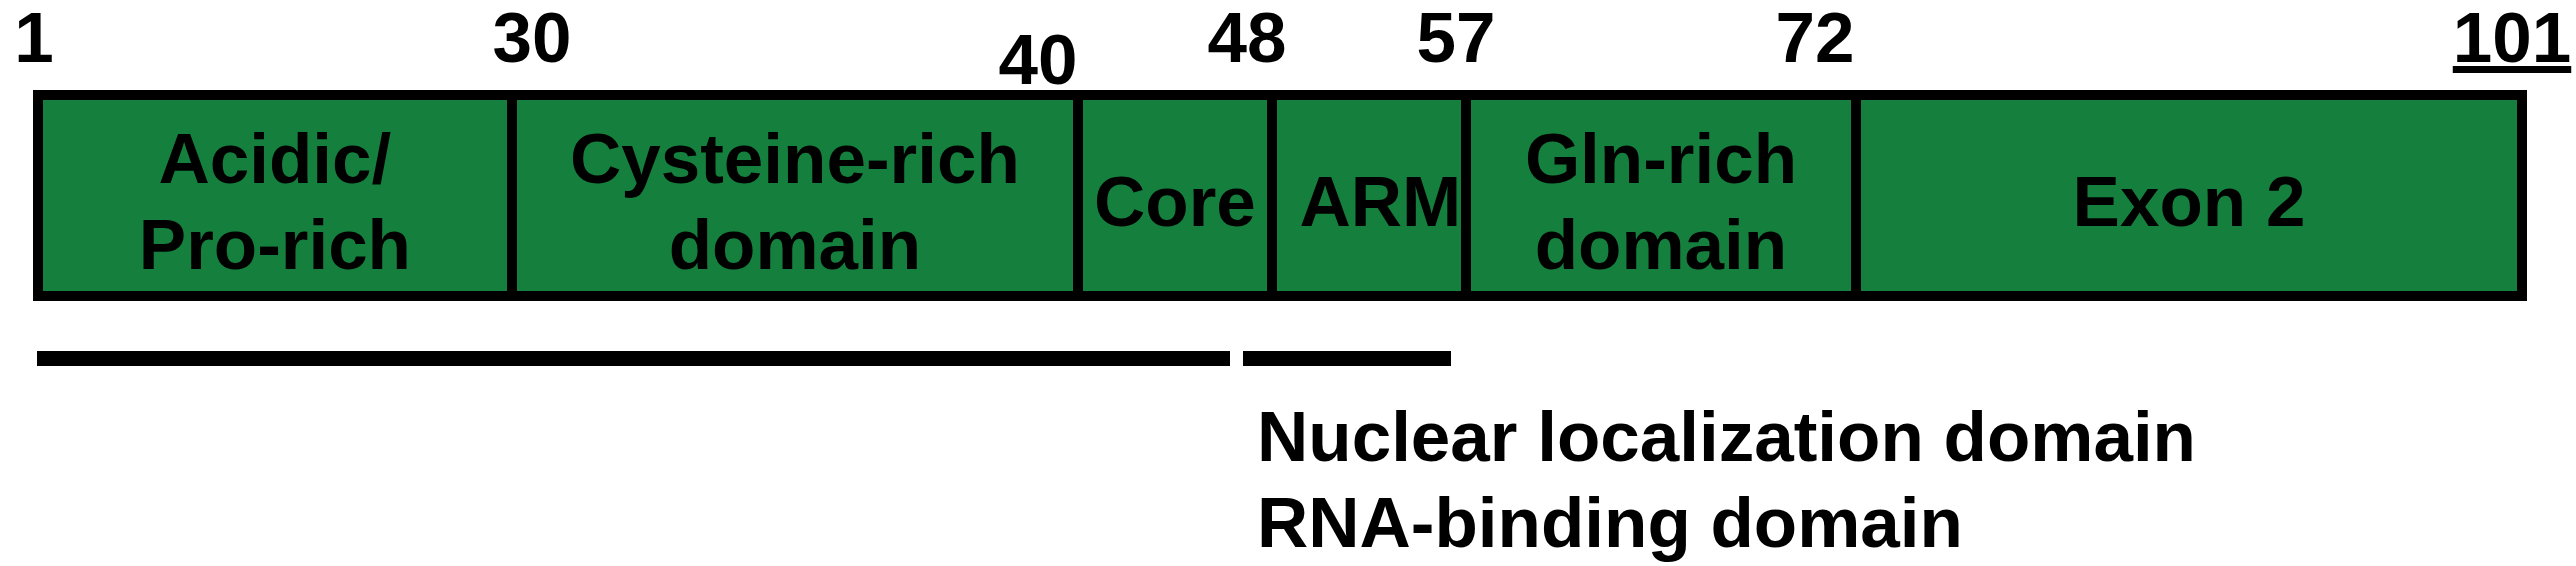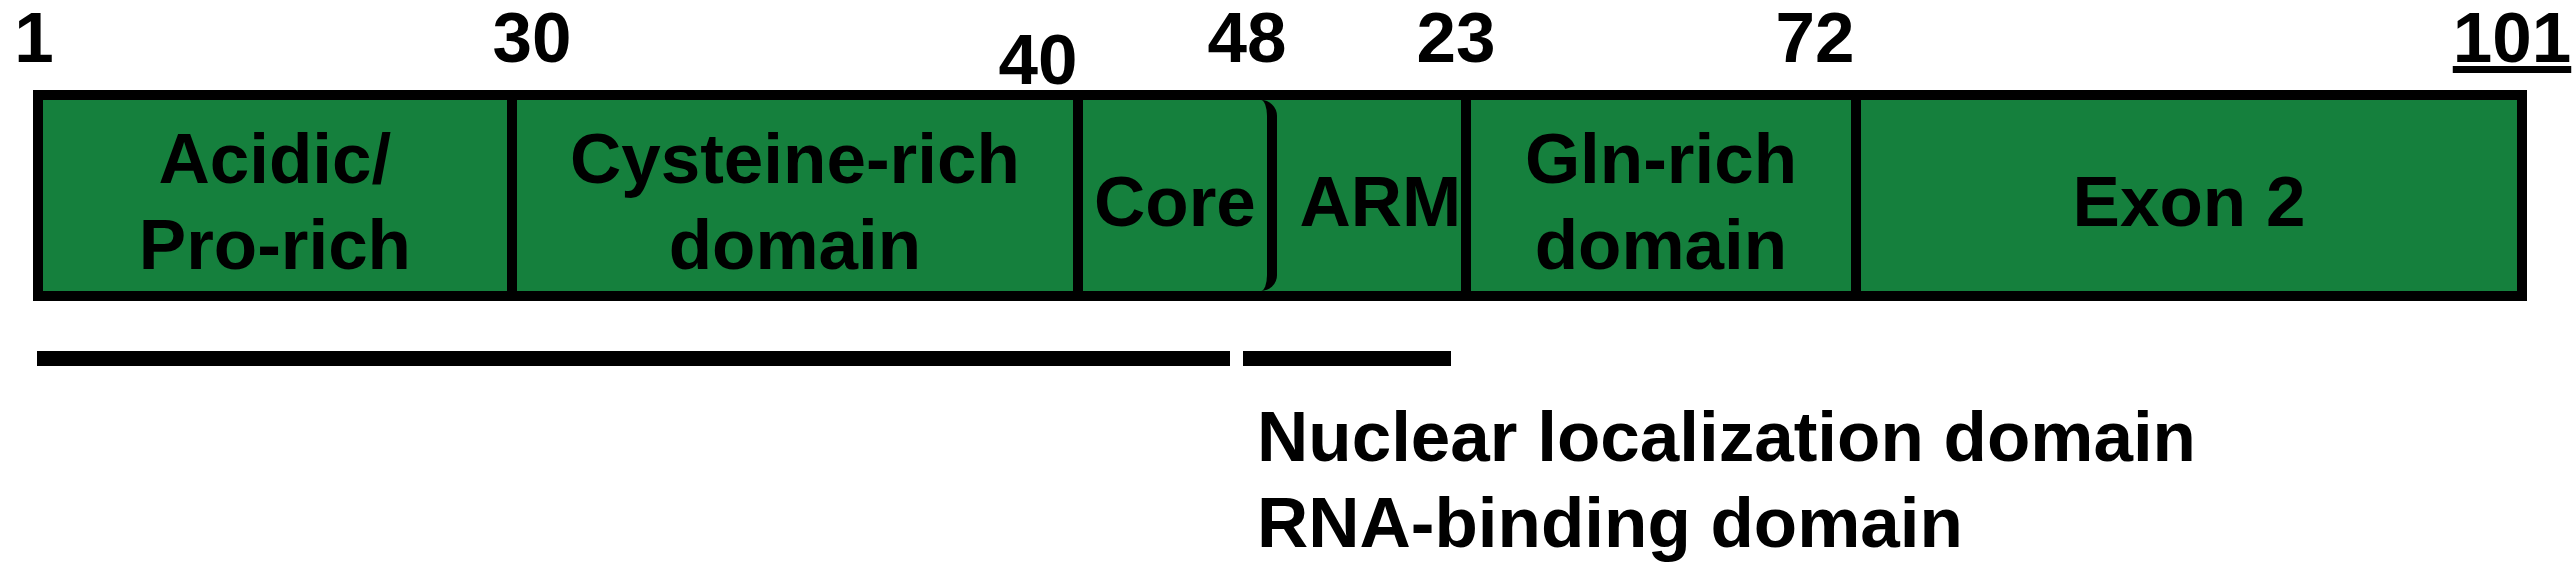--- a/index.html
+++ b/index.html
@@ -85,34 +85,34 @@
 </style>
 </head>
 <body>
 
 <div id="canvas">
 
   <span class="tick" style="left:34px;">1</span>
   <span class="tick" style="left:532px;">30</span>
   <span class="tick" style="left:1038px;margin-top:22px;">40</span>
   <span class="tick" style="left:1247px;">48</span>
-  <span class="tick" style="left:1456px;">23</span>
+  <span class="tick" style="left:1456px;">57</span>
   <span class="tick" style="left:1815px;">72</span>
   <span class="tick" style="left:2512px;text-decoration:underline;">101</span>
 
   <div id="domain-box">
     <div class="segment" style="width:502px;">
       <span class="line">Acidic/</span>
       <span class="line">Pro-rich</span>
     </div>
     <div class="segment" style="width:600px;">
       <span class="line">Cysteine-rich</span>
       <span class="line">domain</span>
     </div>
-    <div class="segment" style="width:205px;border-radius:16px;">
+    <div class="segment" style="width:205px;">
       <span class="line">Core</span>
     </div>
     <div class="segment" style="width:204px;padding-left:23px;">
       <span class="line">ARM</span>
     </div>
     <div class="segment" style="width:413px;">
       <span class="line">Gln-rich</span>
       <span class="line">domain</span>
     </div>
     <div class="segment last" style="width:696px;">

